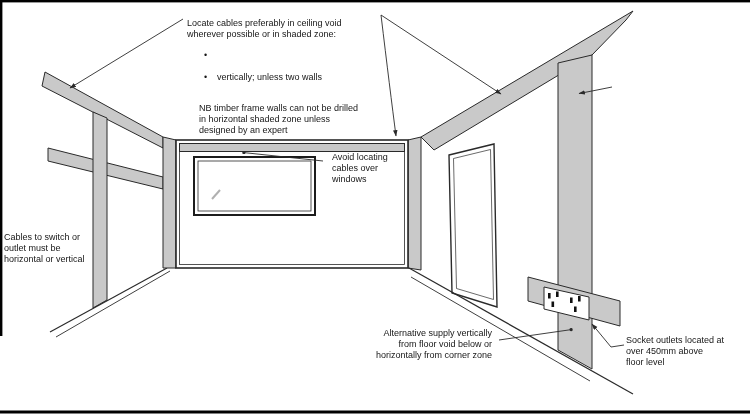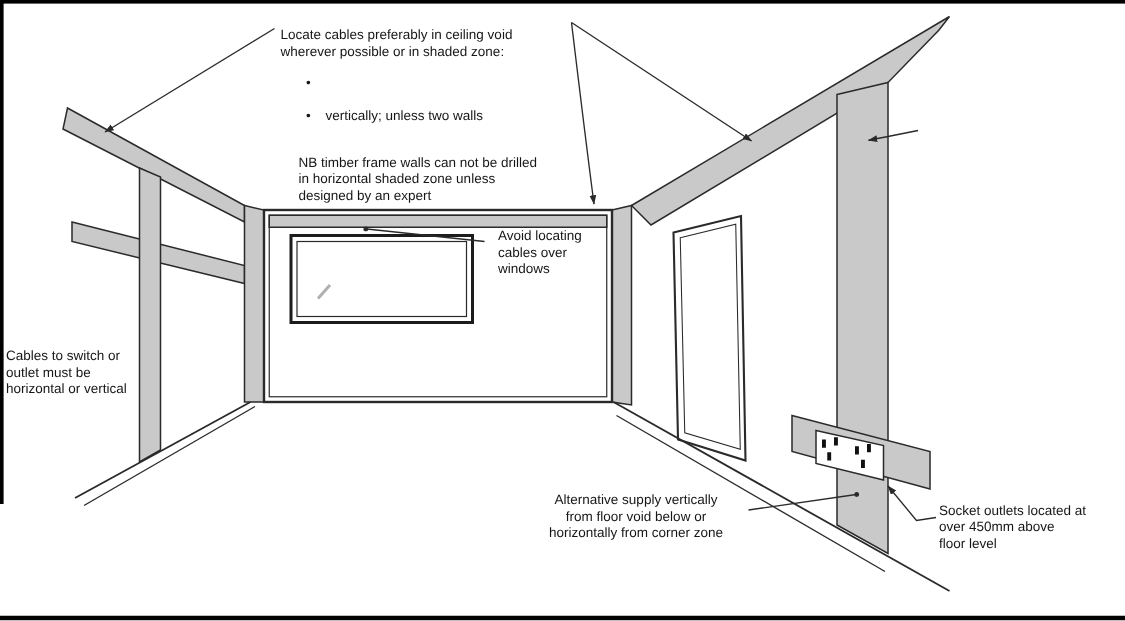--- a/index.html
+++ b/index.html
@@ -107,21 +107,21 @@
 
 
   <div class="note" style="left:4px;top:184px;width:100px;margin-top:48px;">Cables to switch or
 outlet must be
 horizontal or vertical</div>
 
   <div class="note" style="left:332px;top:152px;width:90px;">Avoid locating
 cables over
 windows</div>
 
-  <div class="note right" style="left:344px;top:328px;width:160px;text-align:center;">Alternative supply vertically
+  <div class="note right" style="left:332px;top:328px;width:160px;">Alternative supply vertically
 from floor void below or
 horizontally from corner zone</div>
 
   <div class="note" style="left:626px;top:335px;width:122px;">Socket outlets located at
 over 450mm above
 floor level</div>
 
 </div>
 
 </body></html>

